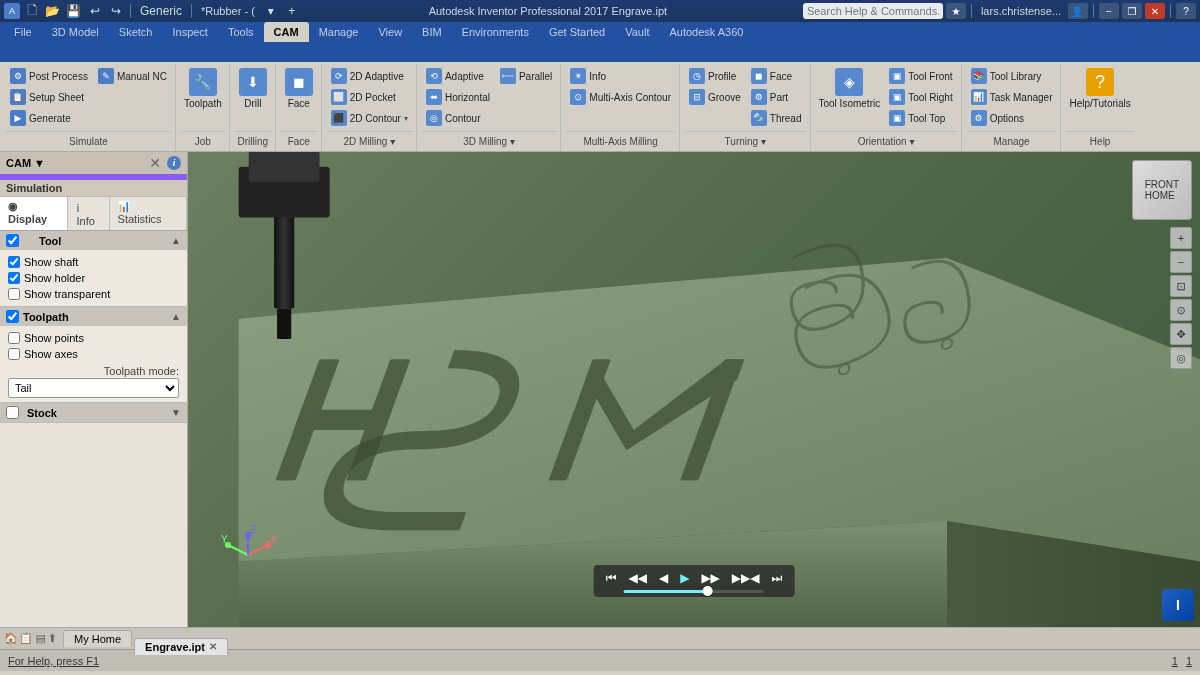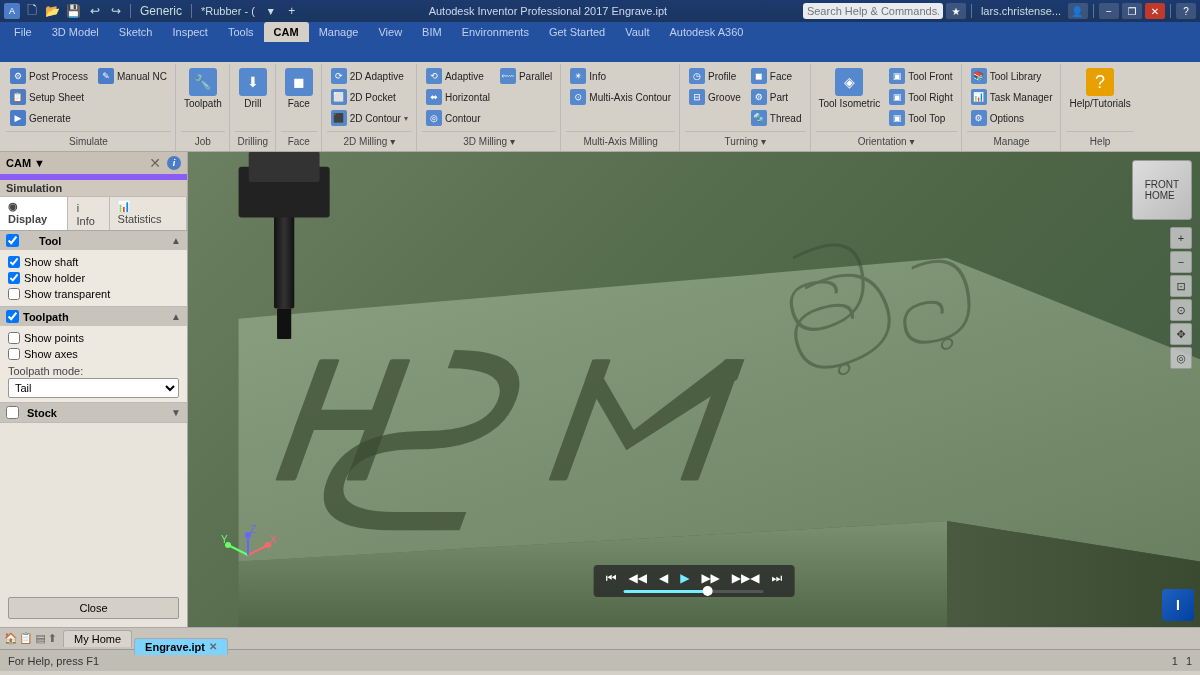--- a/index.html
+++ b/index.html
@@ -204,21 +204,21 @@
       background: #ede9e0;
     }
     .checkbox-row {
       display: flex;
       align-items: center;
       gap: 4px;
       padding: 2px 0;
       font-size: 11px;
     }
     .checkbox-row input[type=checkbox] { width: 12px; height: 12px; }
-    .panel-label { font-size: 11px; color: #444; padding: 3px 0 1px 0; }
+    .panel-label { font-size: 11px; color: #444; padding: 3px 0 1px 0; text-align: right; }
     .panel-select {
       width: 100%;
       font-size: 11px;
       padding: 2px;
       background: white;
       border: 1px solid #999;
       border-radius: 2px;
     }
 
     
@@ -370,36 +370,37 @@
       font-size: 11px;
       cursor: pointer;
       background: #d8d4cc;
       border: 1px solid #aaa;
       border-bottom: none;
       border-radius: 3px 3px 0 0;
       display: flex;
       align-items: center;
       gap: 4px;
     }
-    .btab.active { background: #7dd3fc; font-weight: bold; margin-top: 15px; }
+    .btab.active { background: #e5e5e5; font-weight: bold; margin-top: 15px; }
     .btab-close { color: #666; font-size: 10px; cursor: pointer; }
     .btab-icons { display: flex; gap: 2px; margin-right: 4px; }
     .btab-icon { font-size: 11px; color: #666; cursor: pointer; }
 
     
     #statusbar {
       height: 22px;
       background: #c0bdb5;
       border-top: 1px solid #999;
       display: flex;
       align-items: center;
       padding: 0 8px;
       justify-content: space-between;
       font-size: 11px;
       color: #333;
+      text-decoration: underline;
     }
 
     
     .panel-close {
       cursor: pointer;
       font-size: 14px;
       color: #666;
       padding: 0 2px;
     }
 
@@ -761,23 +762,20 @@
     <div class="panel-section">
       <div class="panel-section-header">
         <div style="display:flex;align-items:flex-end;gap:8px;">
           <input type="checkbox" style="">
           <span>Stock</span>
         </div>
         <span class="section-arrow">▼</span>
       </div>
     </div>
 
-    <div style="padding: 8px; margin-top: auto;">
-      <button style="width:100%;padding:4px;font-size:11px;cursor:pointer;background:#d4d0c8;border:1px solid #999;border-radius:2px;">Close</button>
-    </div>
   </div>
 
   <div id="viewport">
     <div class="scene-bg"></div>
 
     <svg style="position:absolute;inset:0;width:100%;height:100%;" viewBox="0 0 1000 500" preserveAspectRatio="xMidYMid slice">
 
       <defs>
         <linearGradient id="blockGrad" x1="0" y1="0" x2="0" y2="1">
           <stop offset="0%" stop-color="#7a9070"></stop>

